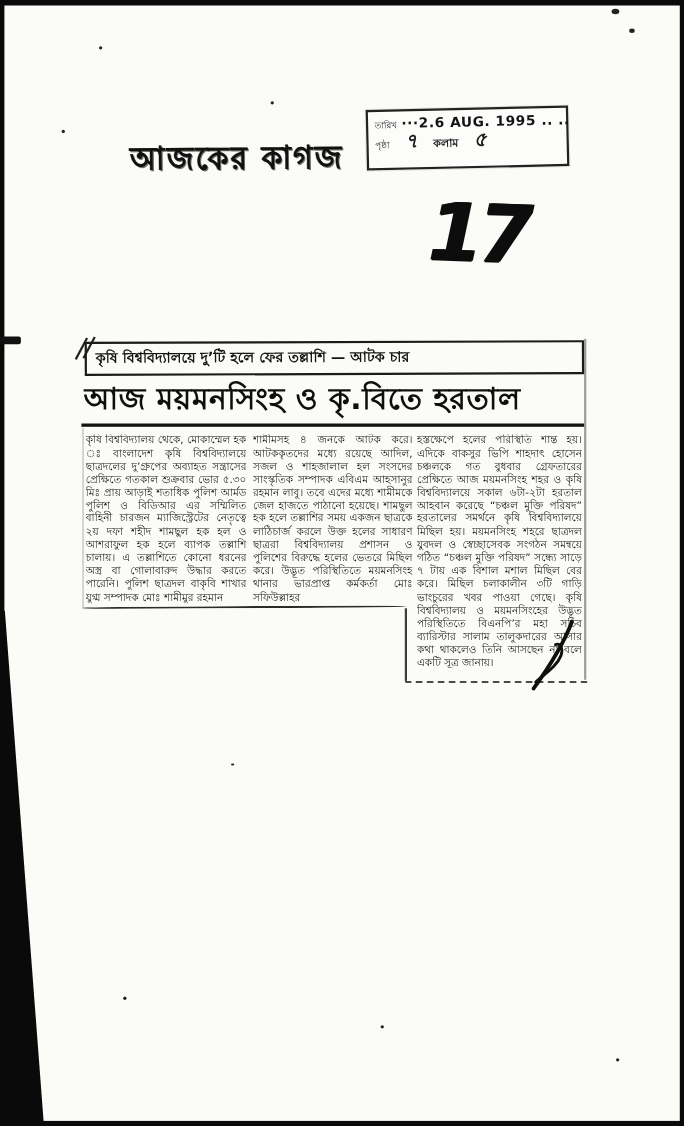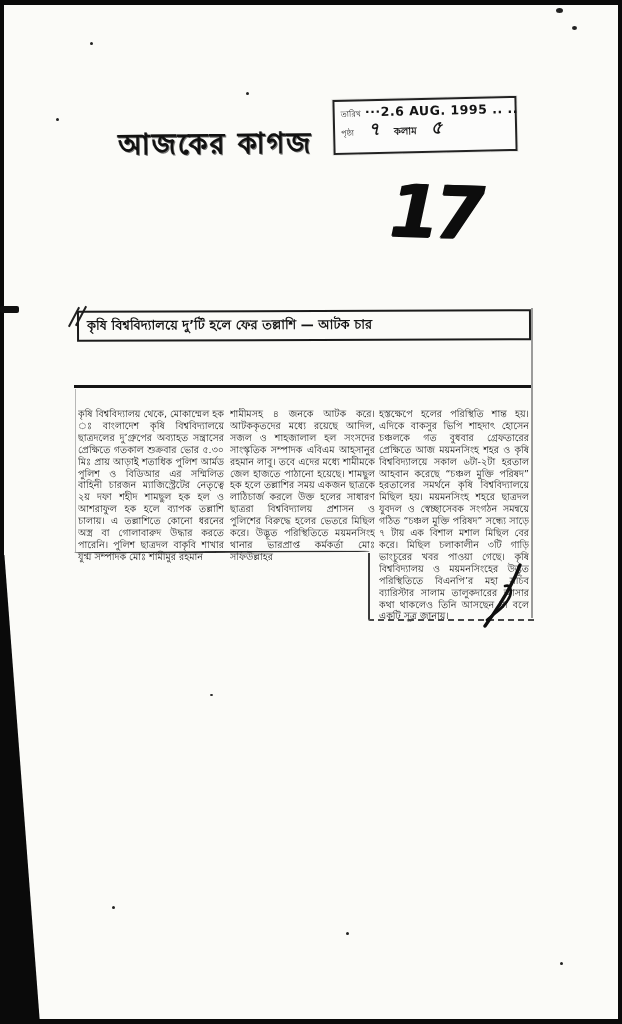--- a/index.html
+++ b/index.html
@@ -59,21 +59,21 @@
     font-size:13px;font-weight:700;white-space:nowrap;overflow:hidden;color:#141414;
     transform:rotate(-.2deg);
   }
   .headline{
     position:absolute;left:2px;top:38px;width:456px;height:44px;
     font-size:27px;font-weight:900;white-space:nowrap;overflow:hidden;
     color:#0e0e0e;letter-spacing:.5px;
   }
   .headline-rule{position:absolute;left:0;top:81px;width:457px;height:3px;background:#141414;}
   .col{
-    position:absolute;top:104px;overflow:hidden;
+    position:absolute;top:91px;overflow:hidden;
     font-size:9.5px;line-height:11.9px;text-align:justify;color:#1b1b1b;
   }
   .col1{left:4px;width:146px;height:156px;}
   .col2{left:156px;width:145px;height:156px;}
   .col3{left:305px;width:150px;height:232px;}
   .cutline-h{
     position:absolute;left:0;top:247px;width:296px;height:0;
     border-top:2.5px solid #2b2b2b;border-radius:50%/100%;transform:rotate(-.3deg);
   }
   .col3-left-edge{position:absolute;left:294px;top:249px;width:2px;height:66px;background:#3c3c3c;}
@@ -128,20 +128,21 @@
     <div class="kicker-slash" style="left:-1px;top:2px;"></div>
     <div class="kicker-slash" style="left:6px;top:1px;"></div>
 
     <div class="clip-left-edge"></div>
     <div class="clip-right-edge"></div>
 
     <div class="kicker-box">
       <span>কৃষি বিশ্ববিদ্যালয়ে দু’টি হলে ফের তল্লাশি — আটক চার</span>
     </div>
 
+    <div class="headline">আজ ময়মনসিংহ ও কৃ.বিতে হরতাল</div>
     <div class="headline-rule"></div>
 
     <div class="col col1">কৃষি বিশ্ববিদ্যালয় থেকে, মোকাম্মেল হক ঃ বাংলাদেশ কৃষি বিশ্ববিদ্যালয়ে ছাত্রদলের দু’গ্রুপের অব্যাহত সন্ত্রাসের প্রেক্ষিতে গতকাল শুক্রবার ভোর ৫.৩০ মিঃ প্রায় আড়াই শতাধিক পুলিশ আর্মড পুলিশ ও বিডিআর এর সম্মিলিত বাহিনী চারজন ম্যাজিস্ট্রেটের নেতৃত্বে ২য় দফা শহীদ শামছুল হক হল ও আশরাফুল হক হলে ব্যাপক তল্লাশি চালায়। এ তল্লাশিতে কোনো ধরনের অস্ত্র বা গোলাবারুদ উদ্ধার করতে পারেনি। পুলিশ ছাত্রদল বাকৃবি শাখার যুগ্ম সম্পাদক মোঃ শামীমুর রহমান</div>
     <div class="col col2">শামীমসহ ৪ জনকে আটক করে। আটককৃতদের মধ্যে রয়েছে আদিল, সজল ও শাহজালাল হল সংসদের সাংস্কৃতিক সম্পাদক এবিএম আহসানুর রহমান লাবু। তবে এদের মধ্যে শামীমকে জেল হাজতে পাঠানো হয়েছে। শামছুল হক হলে তল্লাশির সময় একজন ছাত্রকে লাঠিচার্জ করলে উক্ত হলের সাধারণ ছাত্ররা বিশ্ববিদ্যালয় প্রশাসন ও পুলিশের বিরুদ্ধে হলের ভেতরে মিছিল করে। উদ্ভূত পরিস্থিতিতে ময়মনসিংহ থানার ভারপ্রাপ্ত কর্মকর্তা মোঃ সফিউল্লাহর</div>
     <div class="col col3">হস্তক্ষেপে হলের পরিস্থিতি শান্ত হয়। এদিকে বাকসুর ভিপি শাহদাৎ হোসেন চঞ্চলকে গত বুধবার গ্রেফতারের প্রেক্ষিতে আজ ময়মনসিংহ শহর ও কৃষি বিশ্ববিদ্যালয়ে সকাল ৬টা-২টা হরতাল আহবান করেছে “চঞ্চল মুক্তি পরিষদ” হরতালের সমর্থনে কৃষি বিশ্ববিদ্যালয়ে মিছিল হয়। ময়মনসিংহ শহরে ছাত্রদল যুবদল ও স্বেচ্ছাসেবক সংগঠন সমন্বয়ে গঠিত “চঞ্চল মুক্তি পরিষদ” সন্ধ্যে সাড়ে ৭ টায় এক বিশাল মশাল মিছিল বের করে। মিছিল চলাকালীন ৩টি গাড়ি ভাংচুরের খবর পাওয়া গেছে। কৃষি বিশ্ববিদ্যালয় ও ময়মনসিংহের উদ্ভূত পরিস্থিতিতে বিএনপি’র মহা সচিব ব্যারিস্টার সালাম তালুকদারের আসার কথা থাকলেও তিনি আসছেন না বলে একটি সূত্র জানায়।</div>
 
     <div class="cutline-h"></div>
     <div class="col3-left-edge"></div>
     <div class="col3-bottom-edge"></div>
 

